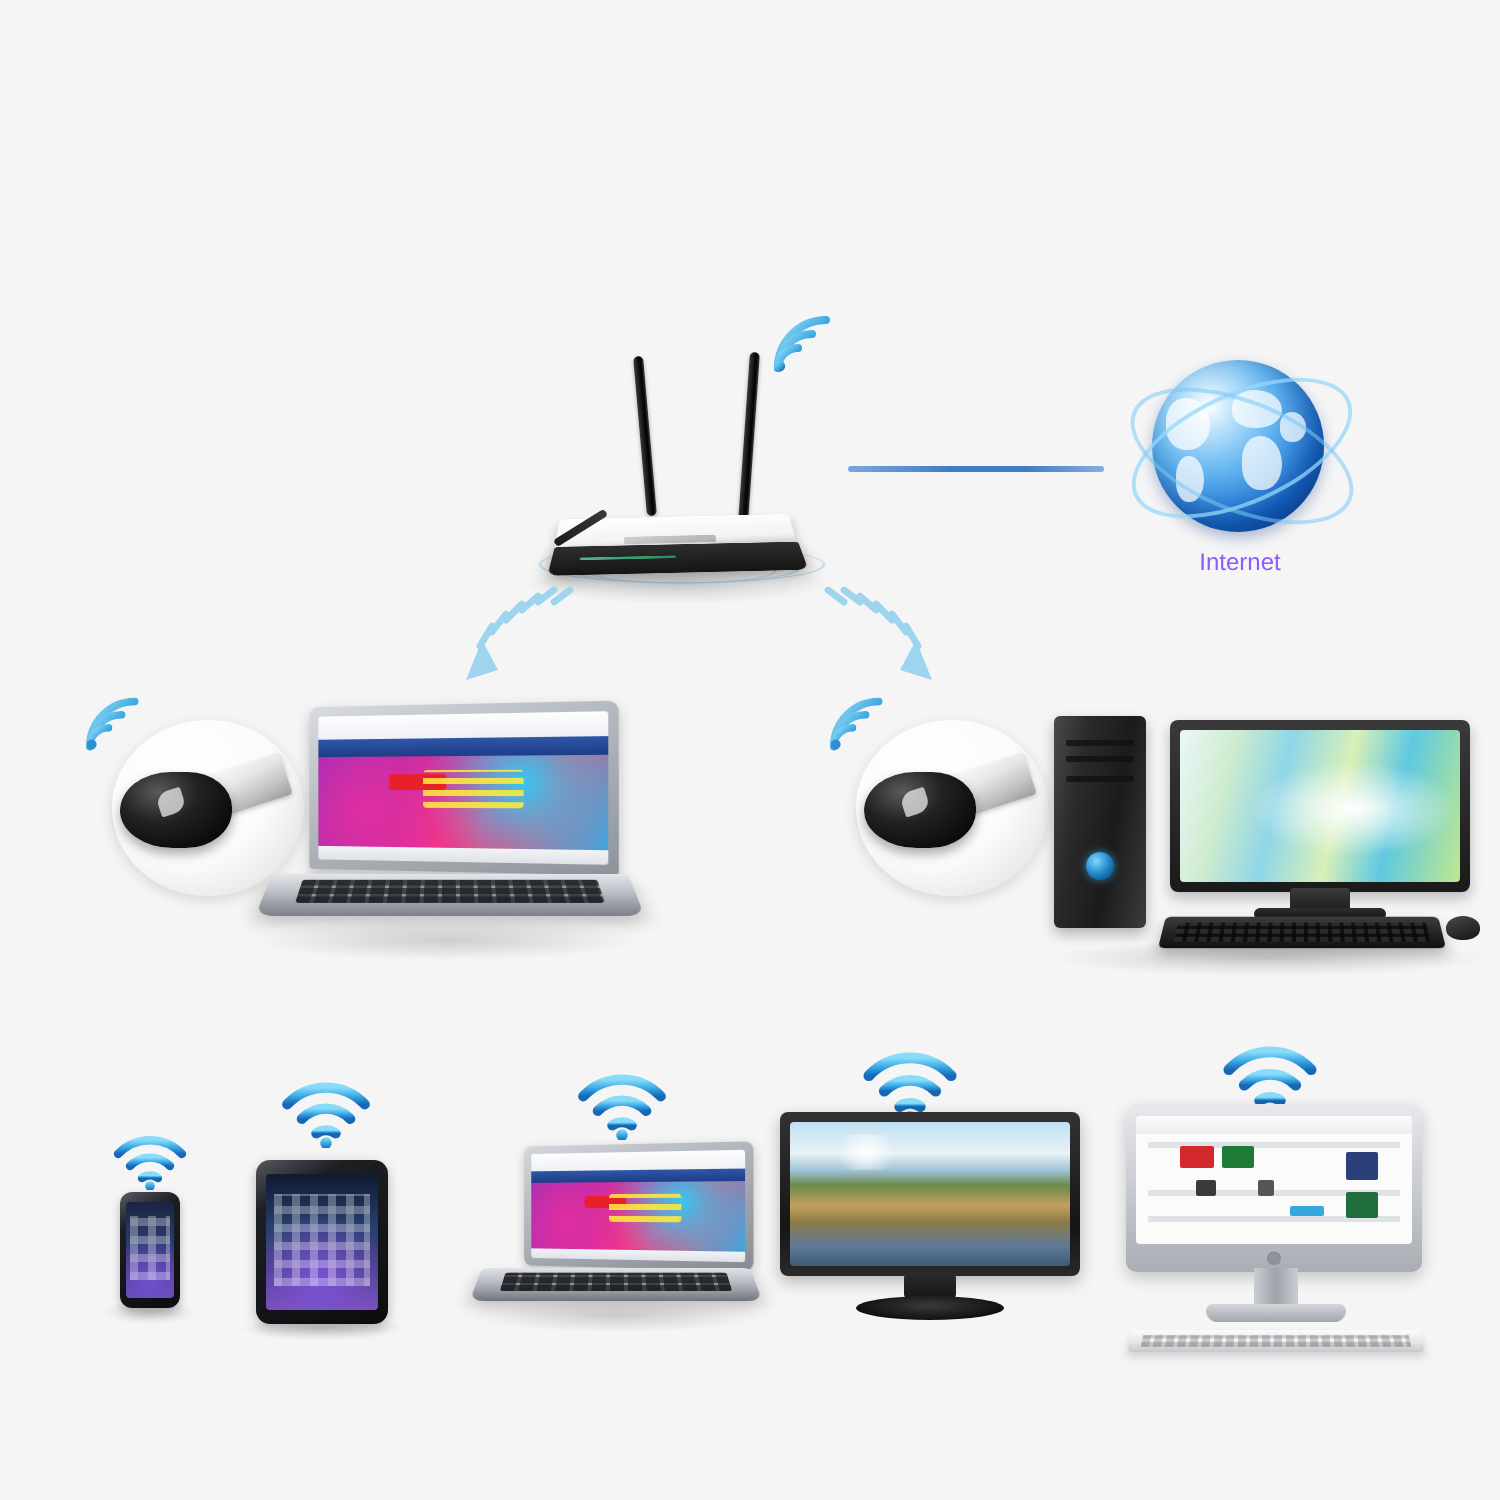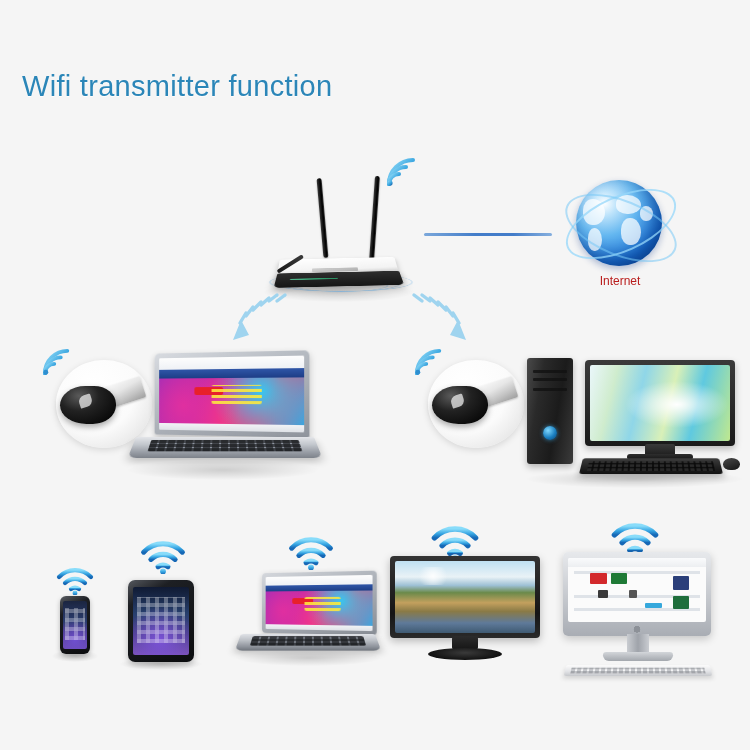--- a/index.html
+++ b/index.html
@@ -104,21 +104,21 @@
   }
   .globe-ring {
     position:absolute; left:0px; top:18px; width:114px; height:52px;
     border: 2px solid rgba(150,215,250,0.75);
     border-radius:50%;
     transform: rotate(-24deg);
   }
   .globe-ring.two { top: 22px; transform: rotate(22deg); border-color: rgba(120,200,245,0.55); }
   #globe-label {
     position:absolute; left:0; top:96px; width:116px;
-    text-align:center; font-size:12px; color:#b91c1c;
+    text-align:center; font-size:12px; color:#8b5cf6;
     font-family:"Liberation Sans", sans-serif;
   }
 
   
   #net-line {
     position:absolute; left:424px; top:233px; width:128px; height:3px;
     background: linear-gradient(90deg,#6d9fd8,#2f6fc4 40%,#2f6fc4 70%,#7aa8dc);
     border-radius:2px; opacity:.9;
   }
 
@@ -383,21 +383,20 @@
   .soft-shadow {
     position:absolute; border-radius:50%;
     background: radial-gradient(ellipse at 50% 50%, rgba(0,0,0,0.16) 0%, rgba(0,0,0,0) 72%);
   }
 </style>
 </head>
 <body>
 
 <div id="stage">
 
-  <div id="page-title" class="noselect">Wifi transmitter function</div>
 
   <div id="router-group">
     <div class="soft-shadow" style="left:-4px; top:122px; width:150px; height:20px;"></div>
 
     <div class="ripple" style="left:2px;  top:98px; width:140px; height:44px;"></div>
     <div class="ripple" style="left:14px; top:104px; width:116px; height:36px;"></div>
     <div class="ripple" style="left:26px; top:110px; width:92px;  height:28px;"></div>
 
     <div class="antenna" id="ant-left"></div>
     <div class="antenna" id="ant-right"></div>

